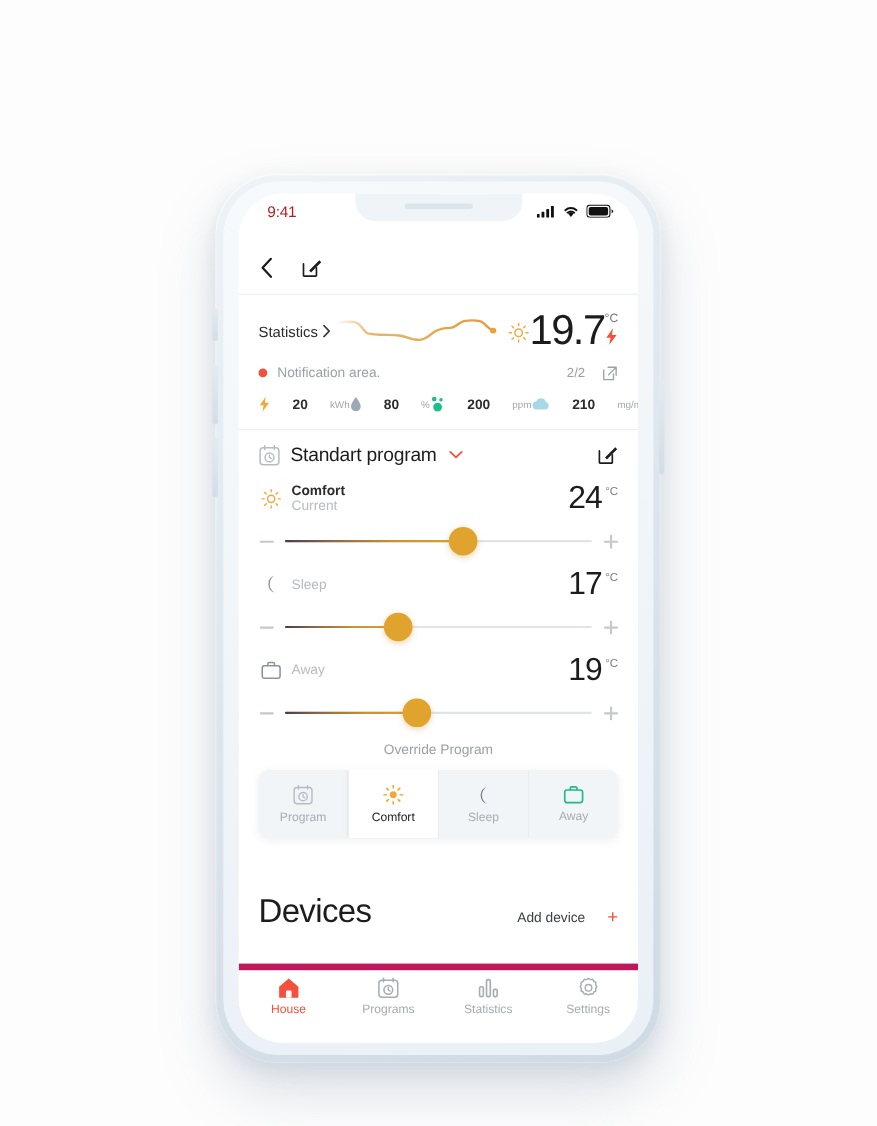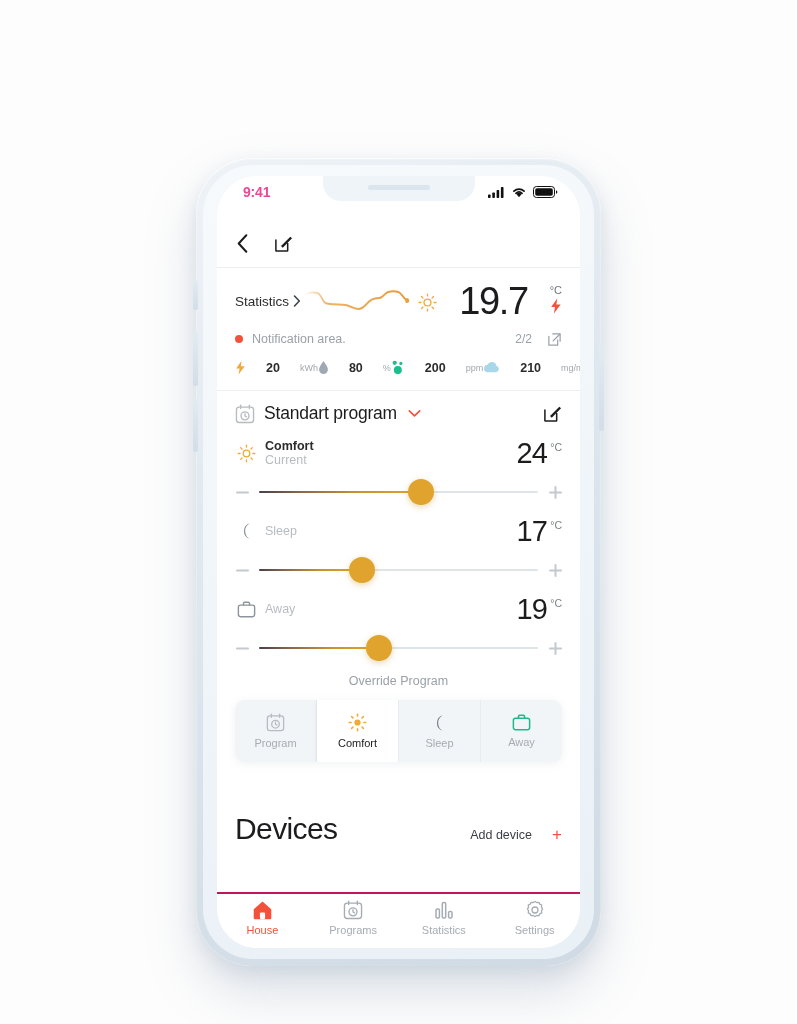--- a/index.html
+++ b/index.html
@@ -95,22 +95,22 @@
     width: 100%;
     height: 30px;
     display: flex;
     align-items: center;
     justify-content: space-between;
     padding: 2px 22px 0 26px;
     z-index: 35;
   }
   #status-time {
     font-size: 14px;
-    font-weight: bold;
-    color: #ec4899;
+    font-weight: normal;
+    color: #b91c1c;
     letter-spacing: -0.2px;
   }
   #status-icons {
     display: flex;
     align-items: center;
     gap: 6px;
   }
 
   
   #nav-header {
@@ -171,21 +171,21 @@
   }
   #spark-wrap {
     flex: 1;
     height: 42px;
     margin: 0 4px 0 2px;
     position: relative;
   }
   #temp-block {
     display: flex;
     align-items: flex-start;
-    gap: 22px;
+    gap: 0;
     flex-shrink: 0;
   }
   #temp-sun { margin-top: 13px; }
   #temp-value {
     font-size: 38px;
     color: #1c1c1e;
     line-height: 42px;
     letter-spacing: -1.4px;
     font-weight: 300;
   }
@@ -390,26 +390,26 @@
     cursor: pointer;
   }
   #add-device-label { font-size: 12.5px; color: #3a3f45; }
   #add-device-plus { color: #f4513c; font-size: 17px; line-height: 14px; }
 
   
   #tab-bar {
     position: absolute;
     left: 0; bottom: 0;
     width: 100%;
-    height: 56px;
+    height: 72px;
     background: #ffffff;
     display: flex;
     align-items: flex-start;
     padding-top: 6px;
-    border-top: 2px solid #be185d;
+    border-top: 6px solid #be185d;
     z-index: 30;
   }
   .tab-item {
     flex: 1;
     display: flex;
     flex-direction: column;
     align-items: center;
     gap: 4px;
     cursor: pointer;
   }

